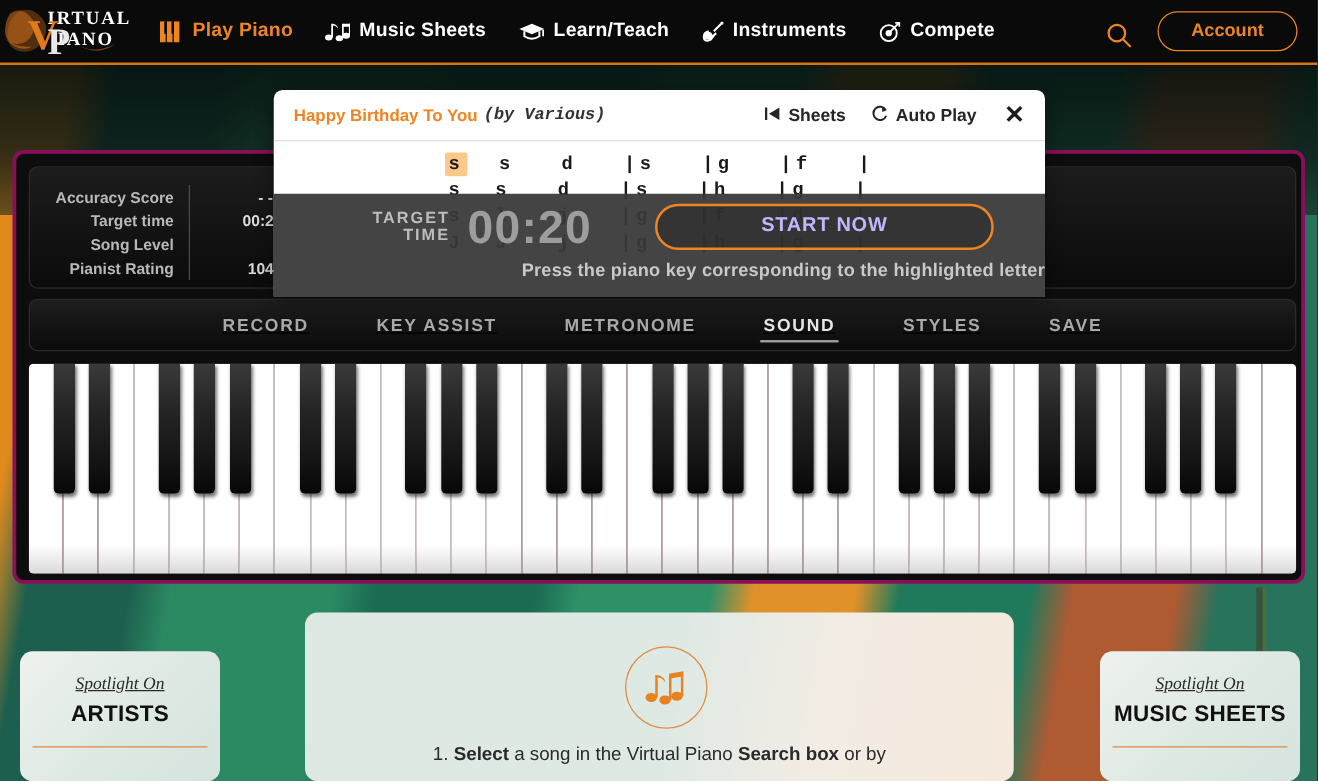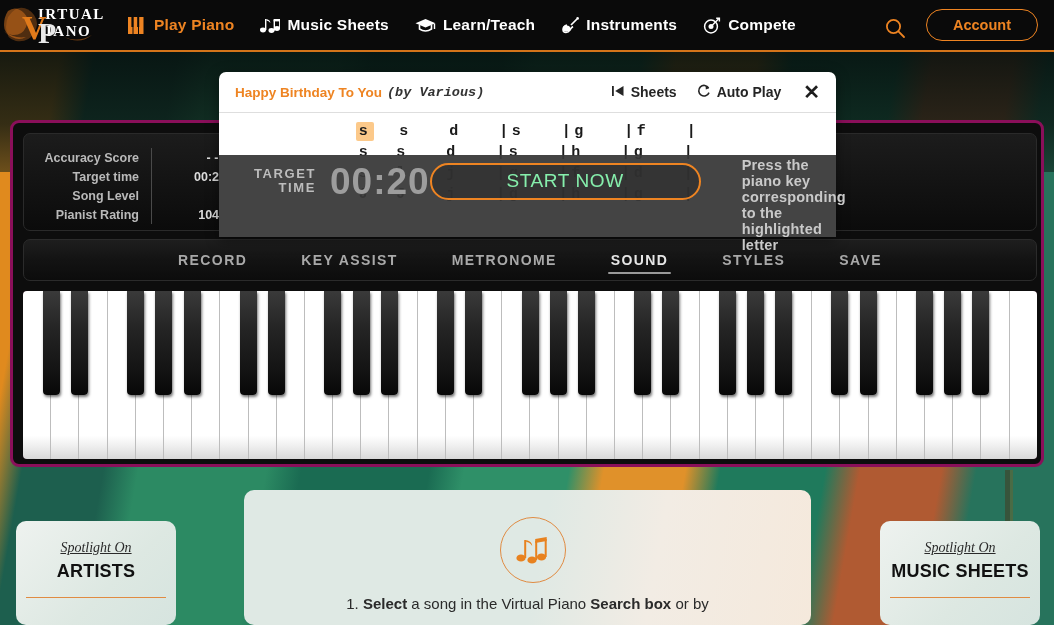--- a/index.html
+++ b/index.html
@@ -175,20 +175,21 @@
     position: absolute;
     left: 10px; top: 116px;
     width: 1014px; height: 42px;
     background: linear-gradient(180deg, #1e1e1e 0%, #131313 50%, #0c0c0c 100%);
     border-radius: 7px;
     border: 1px solid #2b2b2b;
     display: flex;
     align-items: center;
     justify-content: center;
     gap: 0px;
+    text-decoration: underline;
   }
   .tab {
     color: #a9a9a9;
     font-size: 14px;
     font-weight: bold;
     letter-spacing: 1.4px;
     padding: 0 27px;
     cursor: pointer;
     position: relative;
     line-height: 40px;
@@ -310,22 +311,23 @@
   }
 
   
   .countdown {
     position: absolute;
     left: 219px; top: 155px;
     width: 617px; height: 82px;
     background: rgba(56,56,56,.94);
     z-index: 31;
     display: flex;
-    flex-direction: row;
-    align-items: flex-start;
+    flex-direction: column;
+    align-items: flex-end;
+    padding-left: 44px;
   }
   .cd-row {
     display: flex;
     align-items: center;
     width: 100%;
     padding-left: 33px;
     height: 52px;
   }
   .cd-label {
     color: #bdbdbd;
@@ -345,23 +347,23 @@
     line-height: 1;
   }
   .start-btn {
     margin-left: auto;
     margin-right: 41px;
     width: 271px;
     height: 37px;
     border-radius: 19px;
     border: 2px solid #ee8422;
     background: rgba(40,40,40,.55);
-    color: #86efac;
-    font-size: 19px;
-    font-weight: normal;
+    color: #c4b5fd;
+    font-size: 16px;
+    font-weight: bold;
     letter-spacing: .6px;
     cursor: pointer;
     font-family: "Liberation Sans", sans-serif;
   }
   .cd-hint {
     color: #c9c9c9;
     font-size: 14.5px;
     font-weight: bold;
     letter-spacing: .2px;
     margin-top: 2px;

